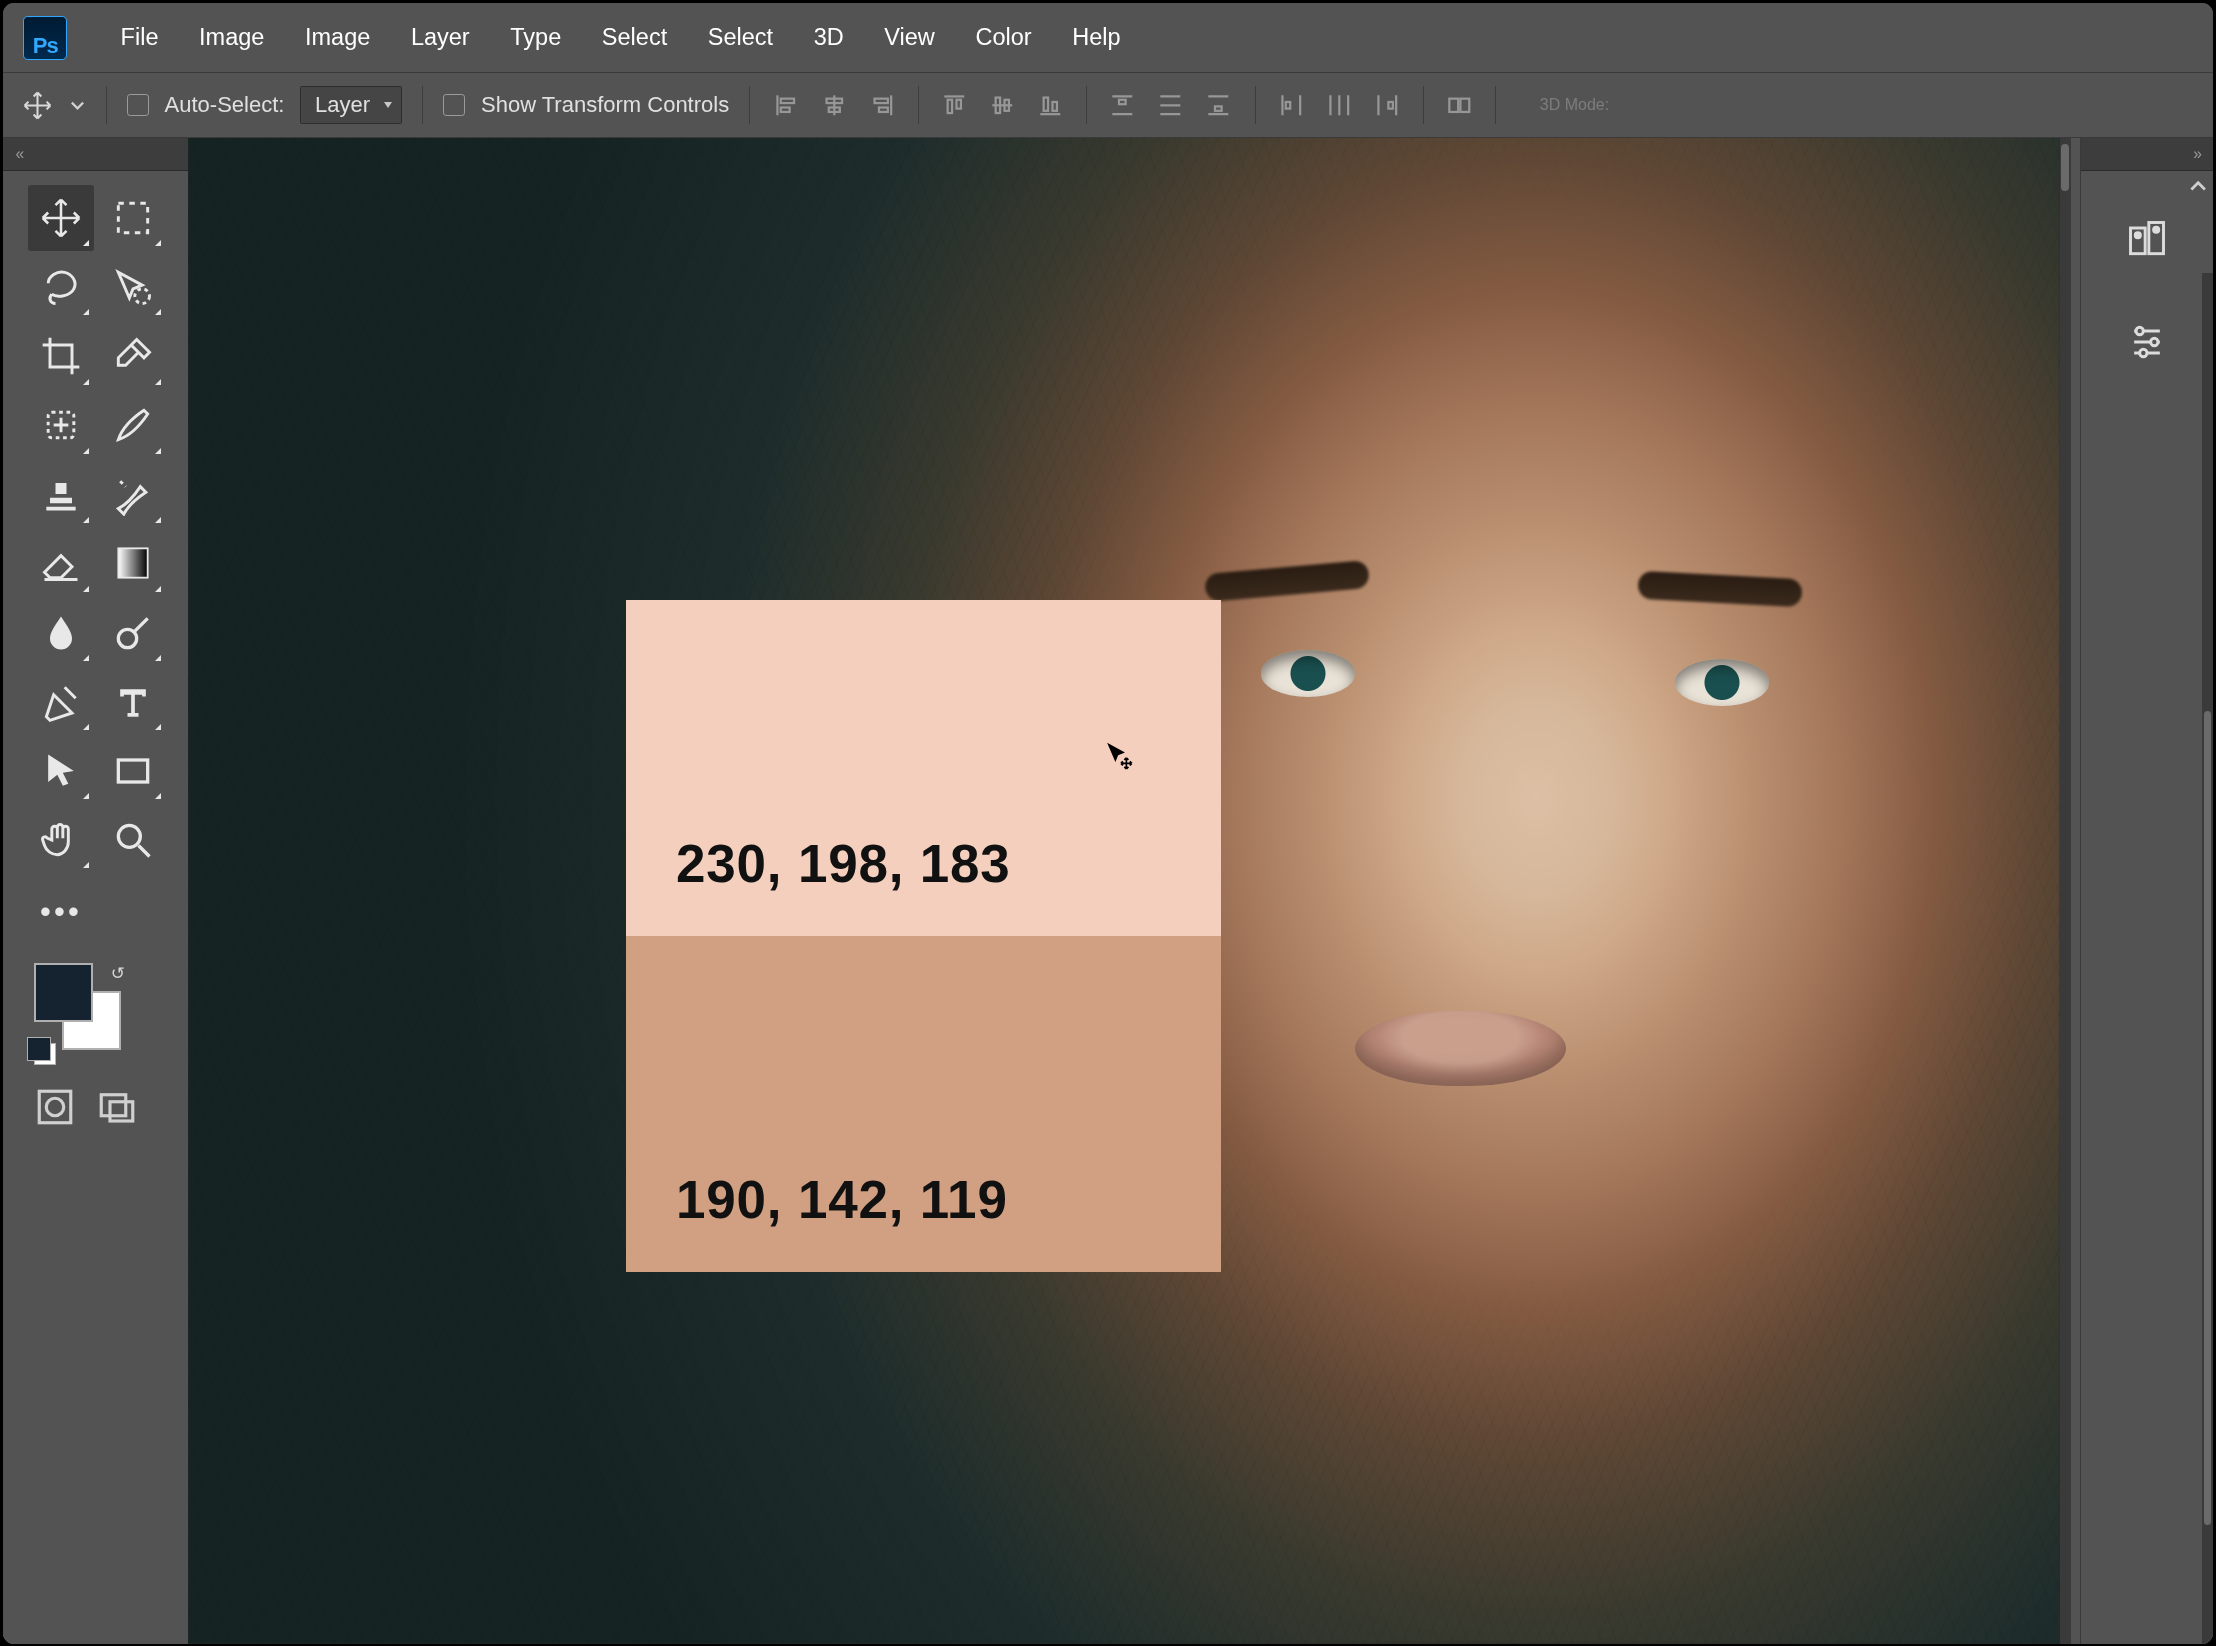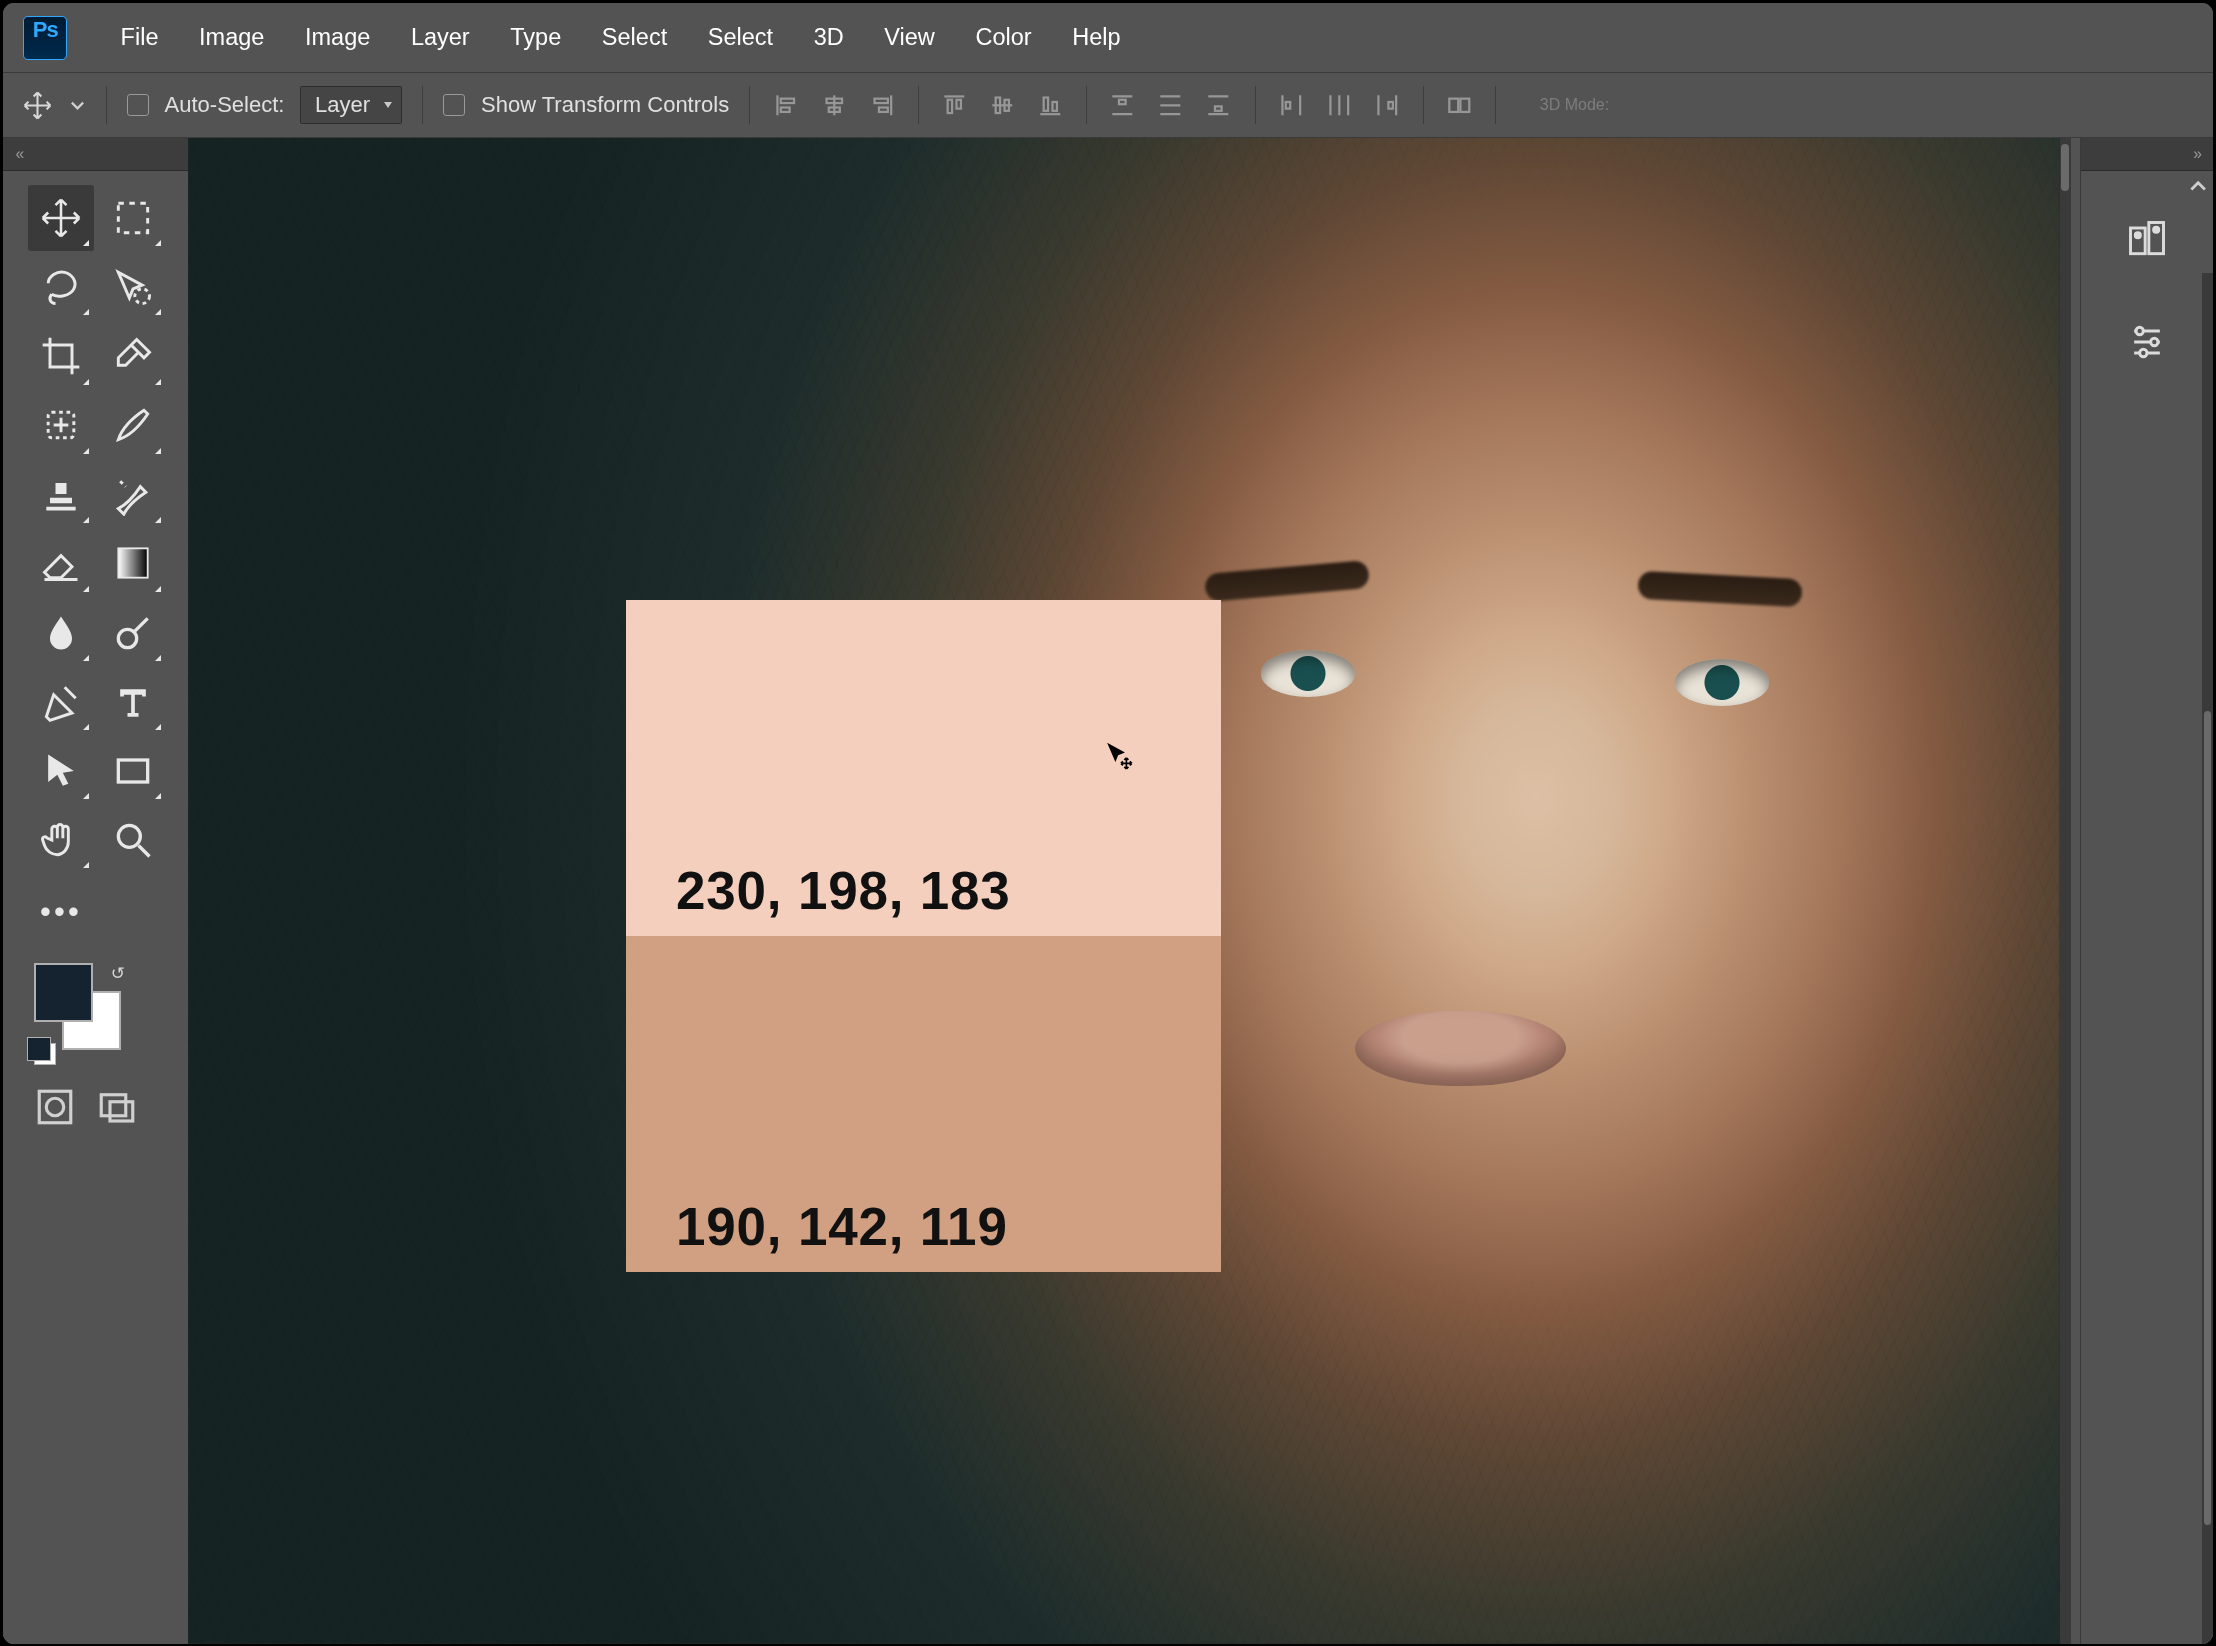--- a/index.html
+++ b/index.html
@@ -26,21 +26,21 @@
     height: 69px;
     padding: 0 12.5px;
     background: #535353;
   }
   .ps-logo {
     width: 44px; height: 44px;
     margin-right: 33px; margin-left: 7.8px;
     border-radius: 4.7px;
     background: linear-gradient(#001b33,#002a4d);
     border: 1.6px solid #31a8ff;
-    display: flex; align-items: flex-start; justify-content: center;
+    display: flex; align-items: flex-end; justify-content: center;
     color: #31a8ff; font-weight: 700; font-size: 22px;
     letter-spacing: -0.8px;
   }
   .menubar span.menu-item {
     color: #ffffff;
     font-size: 23.5px;
     padding: 6.3px 20.3px;
     cursor: default;
   }
 
@@ -222,21 +222,21 @@
   
   .palette-card {
     position:absolute;
     left:438px; top:462px;
     width:595px;
     display:flex; flex-direction:column;
   }
   .sw-row{
     height:336px;
     display:flex; align-items:flex-end;
-    padding:0 0 15px 50px;
+    padding:0 0 42px 50px;
   }
   .sw-row .txt{
     font-weight:800; font-size:53px; color:#111; letter-spacing:0.8px;
     font-family: "Arial Black","Segoe UI",sans-serif;
   }
   .sw1{ background:#f4cfbd; }
   .sw2{ background:#e5b699; }
   .sw3{ background:#d19f81; }
 
   .cursor {

